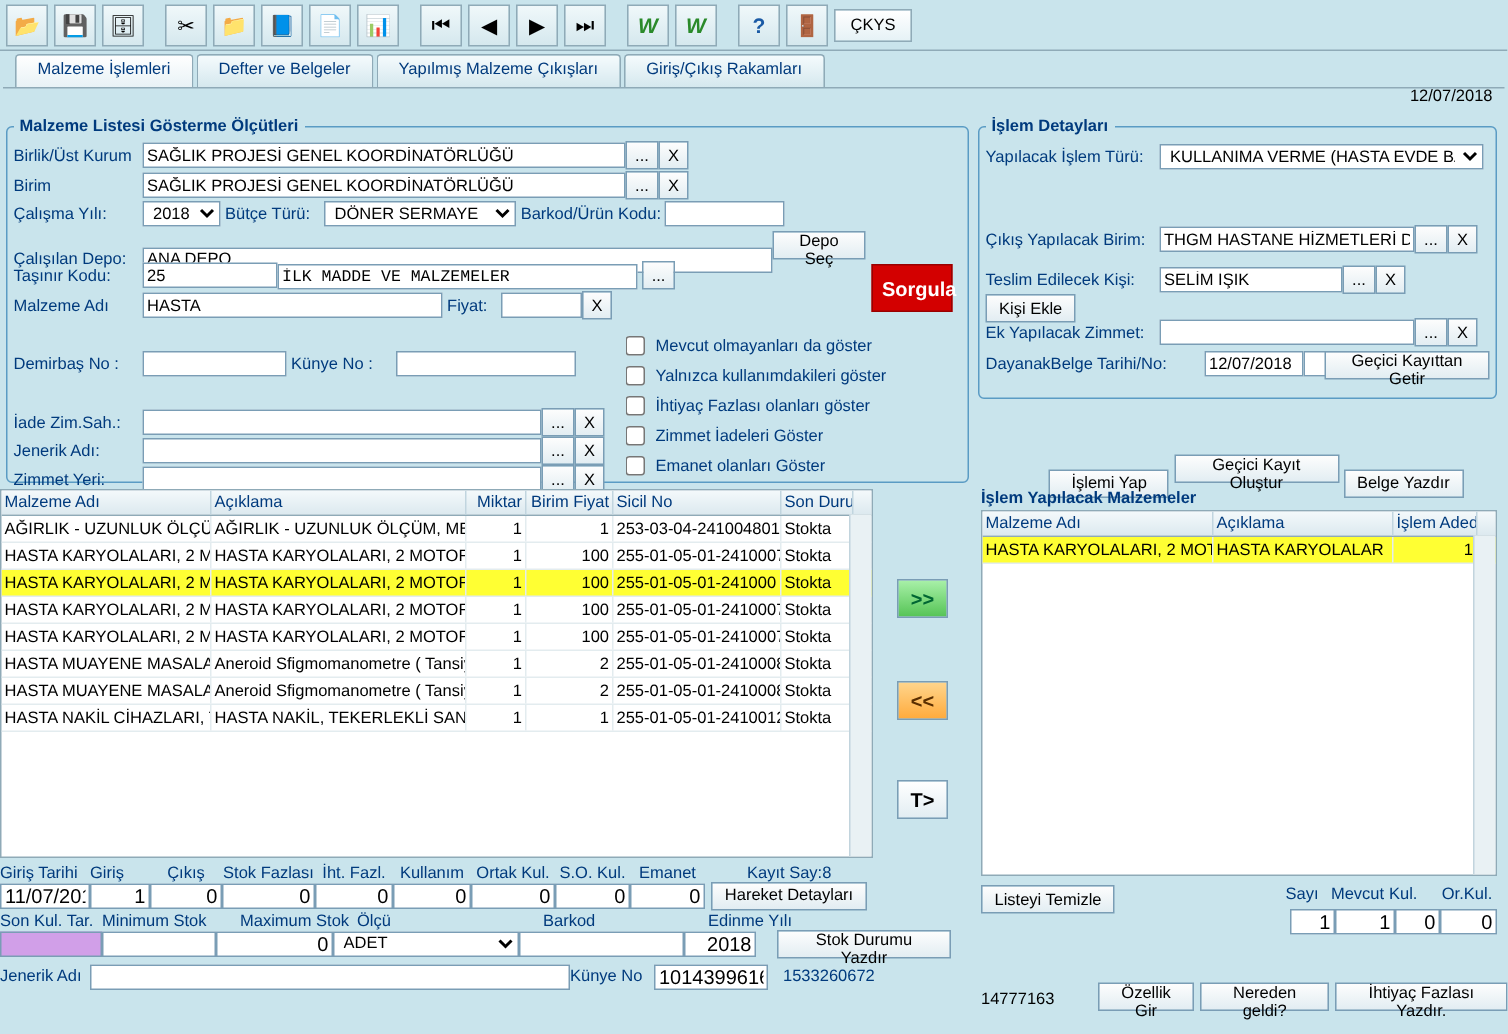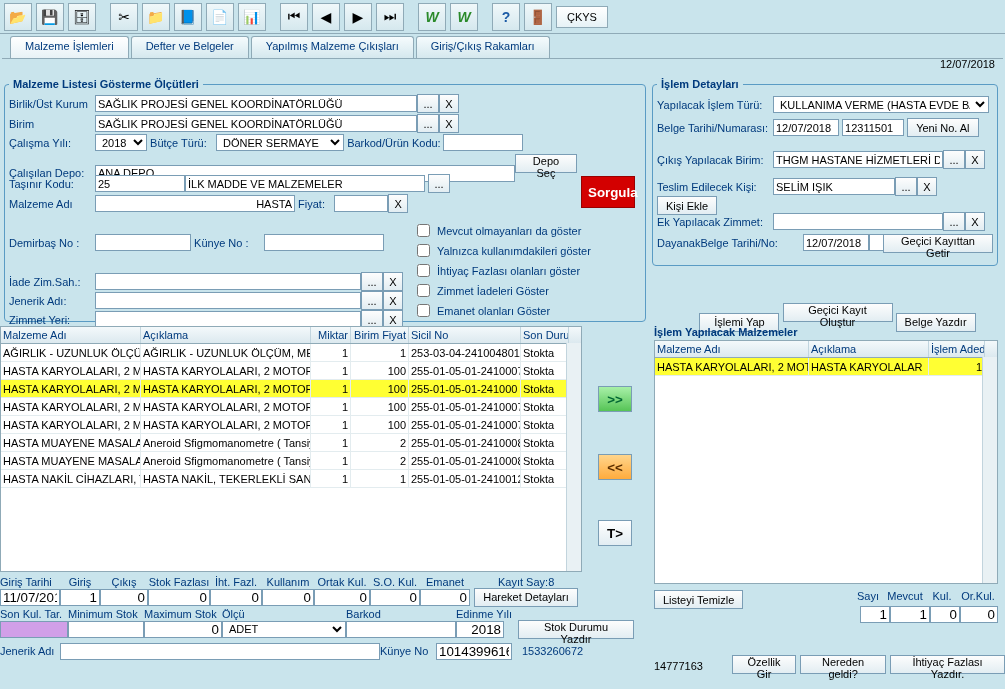--- a/index.html
+++ b/index.html
@@ -86,22 +86,22 @@
 <div class="page"></div>
 <div class="datebox">12/07/2018</div>
 
 <fieldset class="fsLeft">
   <legend>Malzeme Listesi Gösterme Ölçütleri</legend>
   <div style="position:relative;height:230px;">
     <div style="position:absolute;top:0;left:0;"><span class="lab" style="width:86px">Birlik/Üst Kurum</span><input type="text" style="width: 322px;" value="SAĞLIK PROJESİ GENEL KOORDİNATÖRLÜĞÜ"><button class="btn btnDots">...</button><button class="btn btnX">X</button></div>
     <div style="position:absolute;top:20px;left:0;"><span class="lab" style="width:86px">Birim</span><input type="text" style="width: 322px;" value="SAĞLIK PROJESİ GENEL KOORDİNATÖRLÜĞÜ"><button class="btn btnDots">...</button><button class="btn btnX">X</button></div>
     <div style="position:absolute;top:40px;left:0;"><span class="lab" style="width:86px">Çalışma Yılı:</span><select style="width:52px"><option>2018</option></select> <span class="lab" style="width:66px">Bütçe Türü:</span><select style="width:128px"><option>DÖNER SERMAYE</option></select> <span class="lab" style="width:96px">Barkod/Ürün Kodu:</span><input type="text" style="width: 80px;" value=""></div>
     <div style="position:absolute;top:60px;left:0;"><span class="lab" style="width:86px">Çalışılan Depo:</span><input type="text" style="width: 420px;" value="ANA DEPO"><button class="btn" style="width:62px">Depo Seç</button></div>
-    <div style="position:absolute;top:80px;left:0;"><span class="lab" style="width:86px">Taşınır Kodu:</span><input type="text" style="width: 90px;" value="25"><input type="text" style="width: 240px;" value="İLK MADDE VE MALZEMELER"> <button class="btn btnDots">...</button></div>
-    <div style="position:absolute;top:100px;left:0;"><span class="lab" style="width:86px">Malzeme Adı</span><input type="text" style="width: 200px; text-align: right;" value="HASTA"> <span class="lab" style="width:36px">Fiyat:</span><input type="text" style="width: 54px;" value=""><button class="btn btnX">X</button></div>
+    <div style="position:absolute;top:80px;left:0;"><span class="lab" style="width:86px">Taşınır Kodu:</span><input type="text" style="width: 90px;" value="25"><input type="text" style="width: 240px; font-family: Liberation Mono, monospace;" value="İLK MADDE VE MALZEMELER"> <button class="btn btnDots">...</button></div>
+    <div style="position:absolute;top:100px;left:0;"><span class="lab" style="width:86px">Malzeme Adı</span><input type="text" style="width: 200px;" value="HASTA"> <span class="lab" style="width:36px">Fiyat:</span><input type="text" style="width: 54px;" value=""><button class="btn btnX">X</button></div>
     <button class="sorgula">Sorgula</button>
     <div style="position:absolute;top:178px;left:0;"><span class="lab" style="width:86px">İade Zim.Sah.:</span><input type="text" style="width: 266px;"><button class="btn btnDots">...</button><button class="btn btnX">X</button></div>
     <div style="position:absolute;top:140px;left:0;"><span class="lab" style="width:86px">Demirbaş No :</span><input type="text" style="width: 96px;"> <span class="lab" style="width:70px">Künye No :</span><input type="text" style="width: 120px;"></div>
     <div style="position:absolute;top:197px;left:0;"><span class="lab" style="width:86px">Jenerik Adı:</span><input type="text" style="width: 266px;"><button class="btn btnDots">...</button><button class="btn btnX">X</button></div>
     <div style="position:absolute;top:216px;left:0;text-decoration:underline;"><span class="lab" style="width:86px">Zimmet Yeri:</span><input type="text" style="width: 266px;"><button class="btn btnDots">...</button><button class="btn btnX">X</button></div>
     <div style="position:absolute;top:126px;left:404px;width:200px">
       <div class="chk">
             <input type="checkbox" style="">
             <span>Mevcut olmayanları da göster</span>
           </div>
@@ -122,21 +122,20 @@
             <span>Emanet olanları Göster</span>
           </div>
     </div>
   </div>
 </fieldset>
 
 <fieldset class="fsRight">
   <legend>İşlem Detayları</legend>
   <div style="position:relative;height:176px;">
     <div style="position:absolute;top:2px;left:0;"><span class="lab" style="width:116px">Yapılacak İşlem Türü:</span><select style="width:216px"><option>KULLANIMA VERME (HASTA EVDE BAKIM)</option></select></div>
-    <div style="position:absolute;top:24px;left:0;"><span class="lab" style="width:116px">Belge Tarihi/Numarası:</span><input type="text" style="width: 66px;" value="12/07/2018"> <input type="text" style="width: 62px;" value="12311501"> <button class="btn">Yeni No. Al</button></div>
     <div style="position:absolute;top:56px;left:0;"><span class="lab" style="width:116px">Çıkış Yapılacak Birim:</span><input type="text" style="width: 170px;" value="THGM HASTANE HİZMETLERİ DAİRE BAŞKANLIĞI EVDE SA"><button class="btn btnDots">...</button><button class="btn btnX">X</button></div>
     <div style="position:absolute;top:83px;left:0;"><span class="lab" style="width:116px">Teslim Edilecek Kişi:</span><input type="text" style="width: 122px;" value="SELİM IŞIK"><button class="btn btnDots">...</button><button class="btn btnX">X</button> <button class="btn">Kişi Ekle</button></div>
     <div style="position:absolute;top:118px;left:0;"><span class="lab" style="width:116px">Ek Yapılacak Zimmet:</span><input type="text" style="width: 170px;"><button class="btn btnDots">...</button><button class="btn btnX">X</button></div>
     <div style="position:absolute;top:140px;left:0;"><span class="lab" style="width:146px">DayanakBelge Tarihi/No:</span><input type="text" style="width: 66px;" value="12/07/2018"><input type="text" style="width: 54px;"></div>
     <button class="btn" style="position:absolute;top:140px;right:0;width:110px">Geçici Kayıttan Getir</button>
   </div>
 </fieldset>
 
 <div class="midbtns">
   <span style="display:inline-block;width:650px"></span>
@@ -243,35 +242,35 @@
 
 <button class="xfer b1">&gt;&gt;</button>
 <button class="xfer b2">&lt;&lt;</button>
 <button class="xfer b3">T&gt;</button>
 
 <div style="position:absolute;left:654px;top:590px;width:344px;font-size:11px;color:#003a7d">
   <button class="btn">Listeyi Temizle</button>
   <span style="position:absolute;right:0;top:0;display:flex;gap:0">
     <span style="display:inline-block;width:32px;text-align:center">Sayı</span>
     <span style="display:inline-block;width:42px;text-align:center">Mevcut</span>
-    <span style="display:inline-block;width:32px;text-align:center">Kul.</span>
+    <span style="display:inline-block;width:32px;text-align:left">Kul.</span>
     <span style="display:inline-block;width:40px;text-align:center">Or.Kul.</span>
   </span>
   <div style="position:absolute;right:0;top:16px;display:flex;gap:0">
     <input class="sumval" style="width: 30px;" value="1">
     <input class="sumval" style="width: 40px;" value="1">
     <input class="sumval" style="width: 30px;" value="0">
     <input class="sumval" style="width: 38px;" value="0">
   </div>
 </div>
 
 <div class="sumblock">
   <div class="sumlabrow">
     <span style="width:60px">Giriş Tarihi</span>
-    <span style="width:40px;text-align:center">Giriş</span>
+    <span style="width:40px;">Giriş</span>
     <span style="width:48px;text-align:center">Çıkış</span>
     <span style="width:62px;text-align:center">Stok Fazlası</span>
     <span style="width:52px;text-align:center">İht. Fazl.</span>
     <span style="width:52px;text-align:center">Kullanım</span>
     <span style="width:56px;text-align:center">Ortak Kul.</span>
     <span style="width:50px;text-align:center">S.O. Kul.</span>
     <span style="width:50px;text-align:center">Emanet</span>
   </div>
   <div class="sumrow">
     <input class="sumval l" style="width: 60px;" value="11/07/2018">
@@ -280,21 +279,21 @@
     <input class="sumval" style="width: 62px;" value="0">
     <input class="sumval" style="width: 52px;" value="0">
     <input class="sumval" style="width: 52px;" value="0">
     <input class="sumval" style="width: 56px;" value="0">
     <input class="sumval" style="width: 50px;" value="0">
     <input class="sumval" style="width: 50px;" value="0">
     <button class="btn" style="margin-left:4px;width:104px">Hareket Detayları</button>
   </div>
   <div class="sumlabrow" style="margin-top:2px">
     <span style="width:68px">Son Kul. Tar.</span>
-    <span style="width:76px">Minimum Stok</span>
+    <span style="width:92px">Minimum Stok</span>
     <span style="width:78px">Maximum Stok</span>
     <span style="width:124px">Ölçü</span>
     <span style="width:110px">Barkod</span>
     <span style="width:60px">Edinme Yılı</span>
   </div>
   <div class="sumrow">
     <input class="sumval l" style="width: 68px; background: rgb(209, 159, 232);">
     <input class="sumval" style="width: 76px;">
     <input class="sumval" style="width: 78px;" value="0">
     <select style="width:124px"><option>ADET</option></select>

